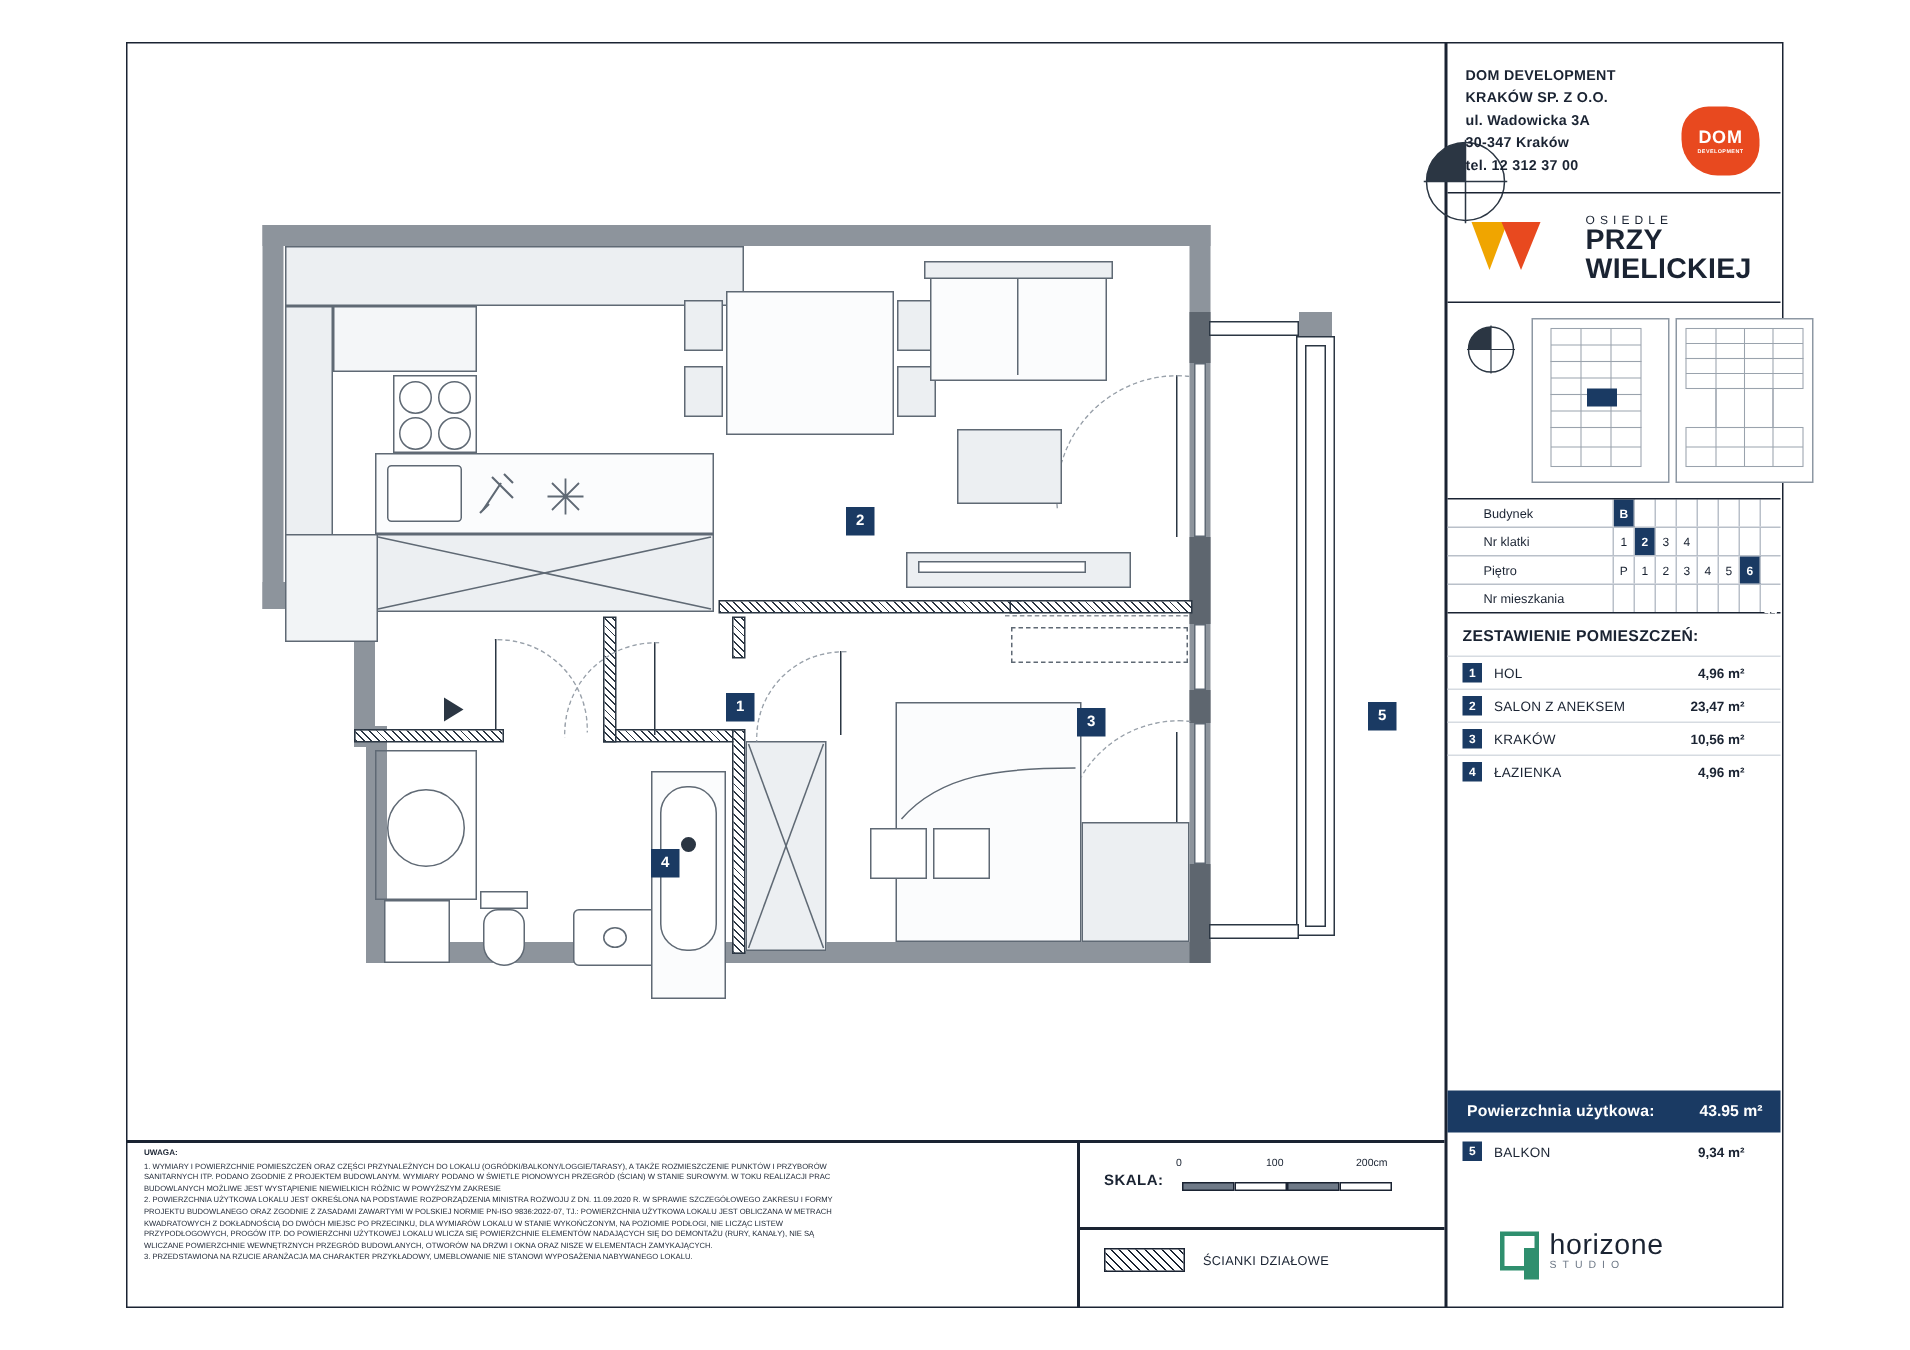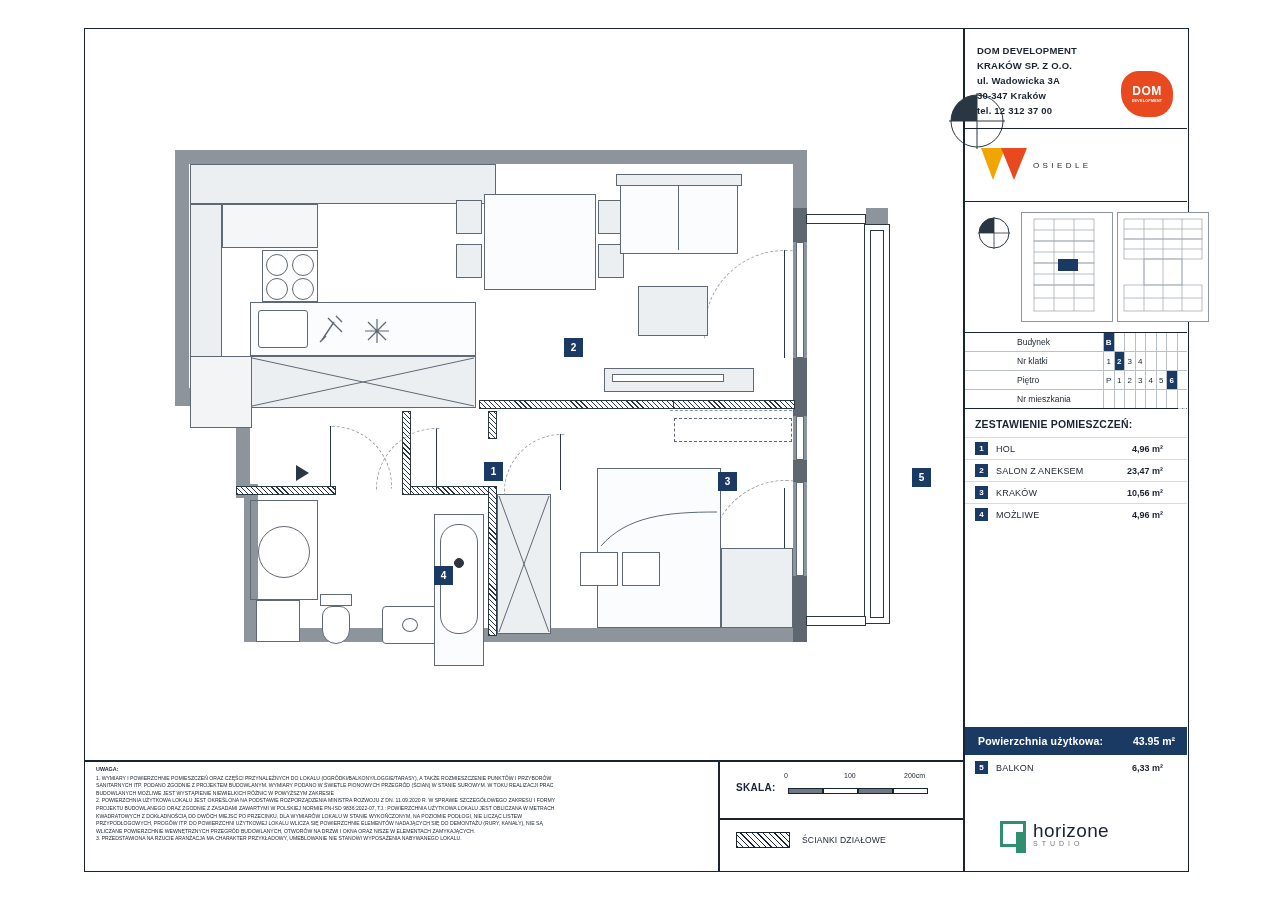--- a/index.html
+++ b/index.html
@@ -29,41 +29,41 @@
   .blob{
     width:52px;height:46px;background:#e8491f;
     border-radius:18px 22px 20px 24px;
     display:flex;flex-direction:column;align-items:center;justify-content:center;
     color:#fff;
   }
   .blob .b1{font-size:12px;font-weight:bold;letter-spacing:.5px;line-height:11px;}
   .blob .b2{font-size:3.6px;font-weight:bold;letter-spacing:.3px;margin-top:2px;}
   .tb-sep{height:1.2px;background:#1a2332;}
 
-  .estate{height:72px;display:flex;align-items:center;padding-left:16px;gap:4px;}
+  .estate{height:72px;display:flex;align-items:center;padding-left:16px;gap:28px;}
   .estate-mark{width:48px;height:34px;position:relative;flex:none;}
   .estate-mark .w1,.estate-mark .w2{position:absolute;top:0;width:0;height:0;}
   .estate-mark .w1{left:0;border-left:12px solid transparent;border-right:12px solid transparent;border-top:32px solid #f0a500;}
   .estate-mark .w2{left:20px;border-left:13px solid transparent;border-right:13px solid transparent;border-top:32px solid #e8491f;}
   .estate-txt .et1{font-size:8px;letter-spacing:3.4px;color:#1a2332;}
   .estate-txt .et2{font-size:19px;font-weight:bold;letter-spacing:.2px;line-height:19px;color:#1a2332;}
 
   
   .keyplan{height:130px;position:relative;border-bottom:1.2px solid #1a2332;}
   .kp-compass{position:absolute;left:12px;top:14px;width:34px;height:34px;}
   .kp-box{position:absolute;top:10px;width:90px;height:108px;border:1px solid #8d97a3;background:#fff;}
   .kp-box.a{left:56px;}
   .kp-box.b{left:152px;}
   .kp-unit{position:absolute;background:#1a3a63;}
 
   
   .attr{border-bottom:1.2px solid #1a2332;}
   .attr-row{display:flex;height:18px;border-bottom:1px solid #b9c0c9;font-size:8.5px;align-items:stretch;}
   .attr-row:last-child{border-bottom:none;}
-  .attr-label{width:86px;padding-left:24px;display:flex;align-items:center;border-right:1px solid #b9c0c9;margin-left:28px;}
+  .attr-label{width:86px;padding-left:24px;display:flex;align-items:center;border-right:1px solid #b9c0c9;}
   .cells{display:flex;flex:1;}
   .cell{flex:1;border-right:1px solid #b9c0c9;display:flex;align-items:center;justify-content:center;font-size:8px;}
   .cell:last-child{border-right:none;margin-top:20px;}
   .cell.sel{background:#1a3a63;color:#fff;font-weight:bold;}
 
   
   .sched-title{font-size:10.5px;font-weight:bold;padding:9px 0 7px 10px;letter-spacing:.2px;}
   .sched-row{display:flex;align-items:center;height:21px;font-size:9px;border-top:1px solid #d6dbe1;}
   .sched-row:first-of-type{border-top:1px solid #1a2332;}
   .sq{width:13px;height:13px;background:#1a3a63;color:#fff;font-size:8px;font-weight:bold;
@@ -269,20 +269,21 @@
     </div>
     <div class="tb-sep"></div>
 
     <div class="estate">
       <div class="estate-mark">
         <div class="w1"></div>
           <div class="w2"></div>
       </div>
       <div class="estate-txt">
         <div class="et1">OSIEDLE</div>
+        <div class="et2">PRZY WIELICKIEJ</div>
       </div>
     </div>
     <div class="tb-sep"></div>
 
     <div class="keyplan">
       <svg class="kp-compass" viewBox="0 0 34 34">
         <circle cx="17" cy="17" r="15" fill="none" stroke="#2b3643" stroke-width="1"></circle>
         <path d="M17 2 A15 15 0 0 0 2 17 L17 17 Z" fill="#2b3643"></path>
         <line x1="17" y1="1" x2="17" y2="33" stroke="#2b3643" stroke-width=".8"></line>
         <line x1="1" y1="17" x2="33" y2="17" stroke="#2b3643" stroke-width=".8"></line>
@@ -388,33 +389,33 @@
       <div class="sname">SALON Z ANEKSEM</div>
       <div class="sarea">23,47 m²</div>
     </div>
     <div class="sched-row">
       <div class="sq">3</div>
       <div class="sname">KRAKÓW</div>
       <div class="sarea">10,56 m²</div>
     </div>
     <div class="sched-row">
       <div class="sq">4</div>
-      <div class="sname">MOŻLIWE</div>
+      <div class="sname">ŁAZIENKA</div>
       <div class="sarea">4,96 m²</div>
     </div>
   </div>
 
   <div class="pu">
     <div class="pu-l">Powierzchnia użytkowa:</div>
     <div class="pu-v">43.95 m²</div>
   </div>
   <div class="balc">
     <div class="sq">5</div>
     <div class="sname">BALKON</div>
-    <div class="sarea">6,33 m²</div>
+    <div class="sarea">9,34 m²</div>
   </div>
 
   <div class="notes">
     <div class="nh">UWAGA:</div>
     <p>1. WYMIARY I POWIERZCHNIE POMIESZCZEŃ ORAZ CZĘŚCI PRZYNALEŻNYCH DO LOKALU (OGRÓDKI/BALKONY/LOGGIE/TARASY), A TAKŻE ROZMIESZCZENIE PUNKTÓW I PRZYBORÓW</p>
     <p>SANITARNYCH ITP. PODANO ZGODNIE Z PROJEKTEM BUDOWLANYM. WYMIARY PODANO W ŚWIETLE PIONOWYCH PRZEGRÓD (ŚCIAN) W STANIE SUROWYM. W TOKU REALIZACJI PRAC</p>
     <p>BUDOWLANYCH MOŻLIWE JEST WYSTĄPIENIE NIEWIELKICH RÓŻNIC W POWYŻSZYM ZAKRESIE</p>
     <p>2. POWIERZCHNIA UŻYTKOWA LOKALU JEST OKREŚLONA NA PODSTAWIE ROZPORZĄDZENIA MINISTRA ROZWOJU Z DN. 11.09.2020 R. W SPRAWIE SZCZEGÓŁOWEGO ZAKRESU I FORMY</p>
     <p>PROJEKTU BUDOWLANEGO ORAZ ZGODNIE Z ZASADAMI ZAWARTYMI W POLSKIEJ NORMIE PN-ISO 9836:2022-07, TJ.: POWIERZCHNIA UŻYTKOWA LOKALU JEST OBLICZANA W METRACH</p>
     <p>KWADRATOWYCH Z DOKŁADNOŚCIĄ DO DWÓCH MIEJSC PO PRZECINKU, DLA WYMIARÓW LOKALU W STANIE WYKOŃCZONYM, NA POZIOMIE PODŁOGI, NIE LICZĄC LISTEW</p>

